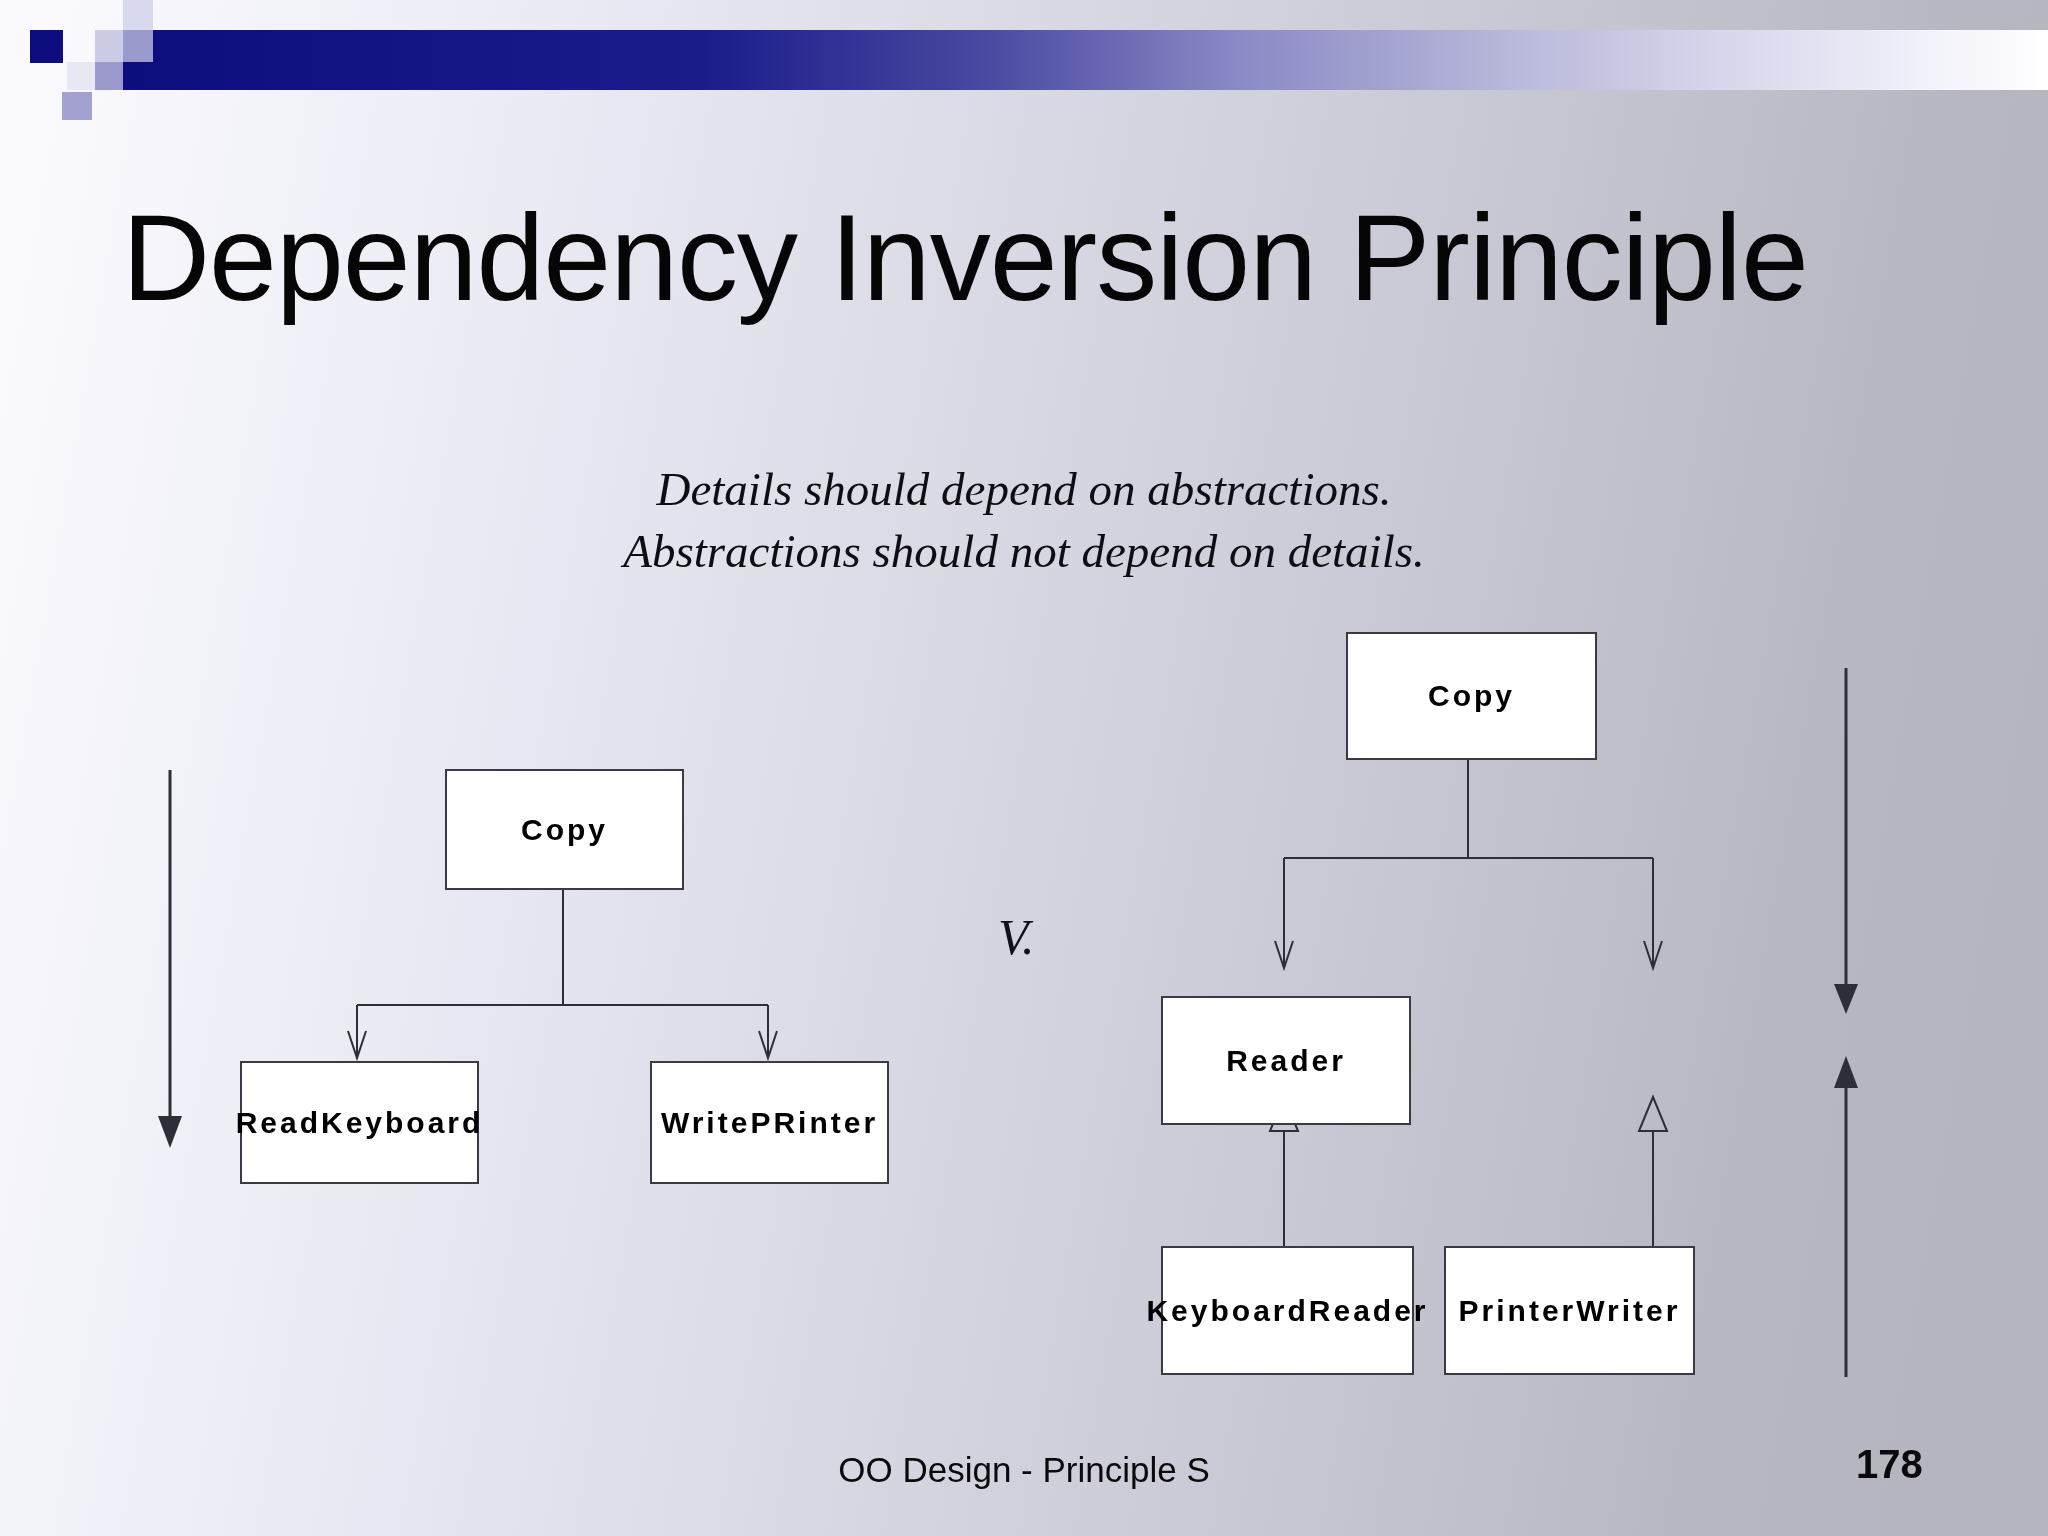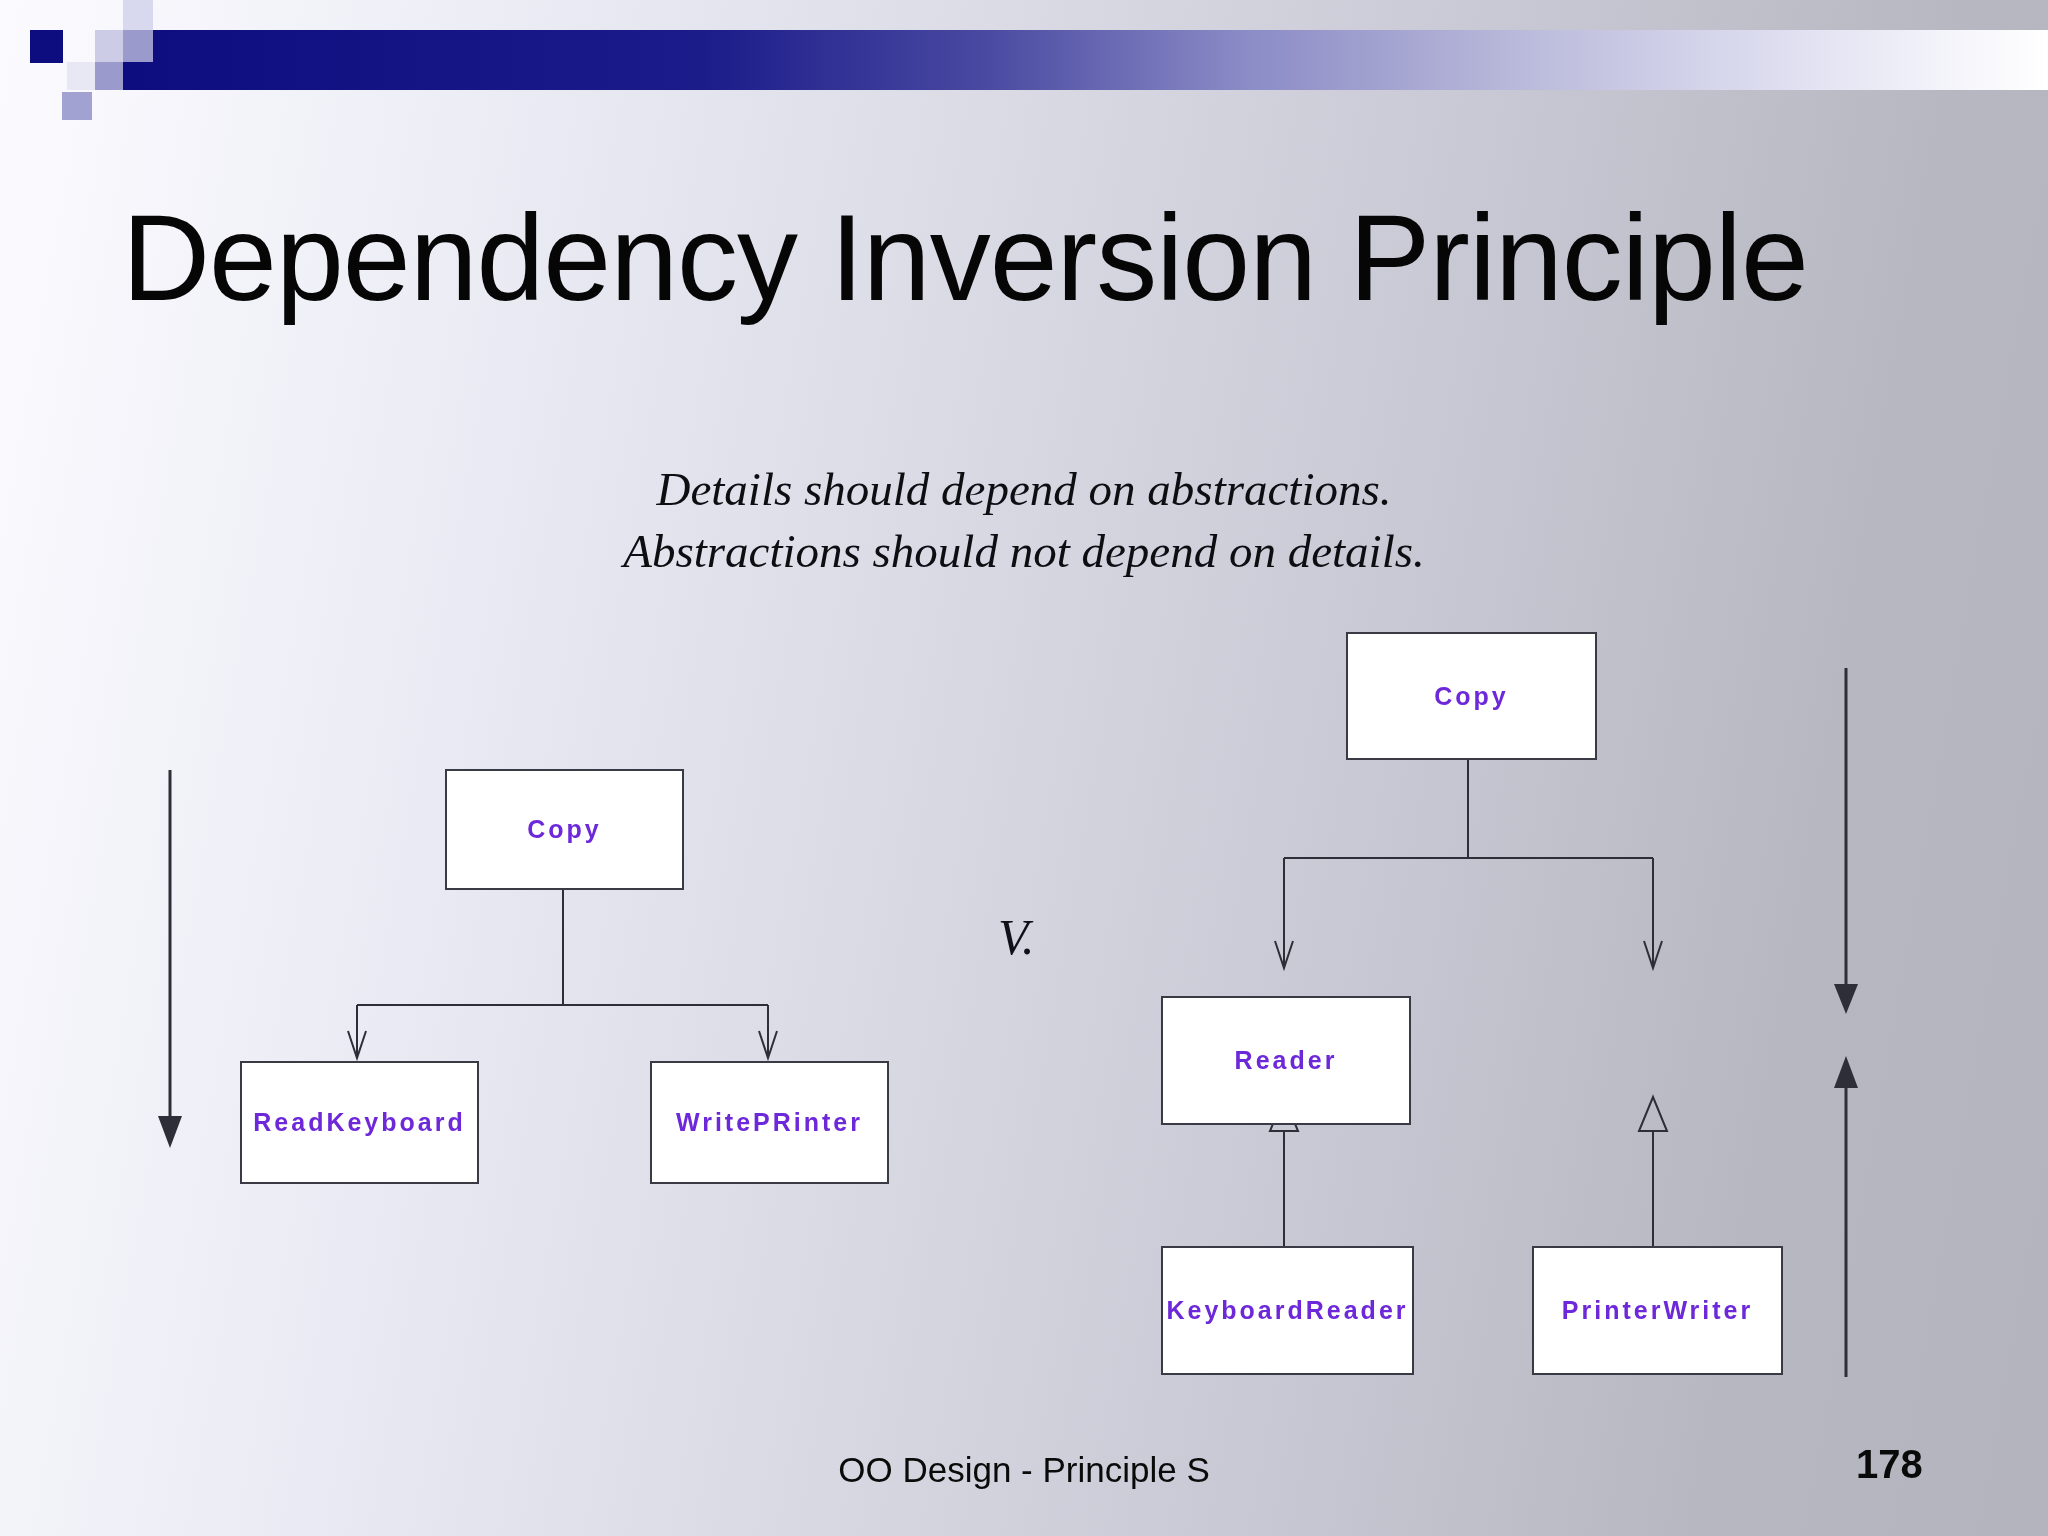--- a/index.html
+++ b/index.html
@@ -34,31 +34,31 @@
     font-family:"Liberation Serif", serif; font-style:italic;
     font-size:47px; line-height:62px; color:#0d0d12;
   }
   
   .cls {
     position:absolute; background:var(--box-fill);
     border:2px solid var(--box-border);
     display:flex; align-items:center; justify-content:center;
   }
   .cls span {
-    font-size:25px; font-weight:bold; letter-spacing:3px; color:#6d28d9;
+    font-size:30px; font-weight:bold; letter-spacing:3px; color:#000000;
     white-space:nowrap;
   }
   .box-copy-l   { left:445px;  top:769px;  width:235px; height:117px; }
   .box-readkb   { left:240px;  top:1061px; width:235px; height:119px; }
   .box-writepr  { left:650px;  top:1061px; width:235px; height:119px; }
   .box-copy-r   { left:1346px; top:632px;  width:247px; height:124px; }
   .box-reader   { left:1161px; top:970px;  width:246px; height:125px;margin-top:26px; }
   .box-writer   { left:1530px; top:970px;  width:247px; height:125px; }
   .box-kbreader { left:1161px; top:1246px; width:249px; height:125px; }
-  .box-prwriter { left:1532px; top:1246px; width:247px; height:125px;align-items:center; }
+  .box-prwriter { left:1444px; top:1246px; width:247px; height:125px;align-items:center; }
   
   .versus {
     position:absolute; left:998px; top:908px;
     font-family:"Liberation Serif", serif; font-style:italic;
     font-size:50px; color:#101018;
   }
   .footer {
     position:absolute; left:50%; transform:translateX(-50%); top:1450px;
     font-size:35px; color:#0a0a0a; white-space:nowrap;
   }

